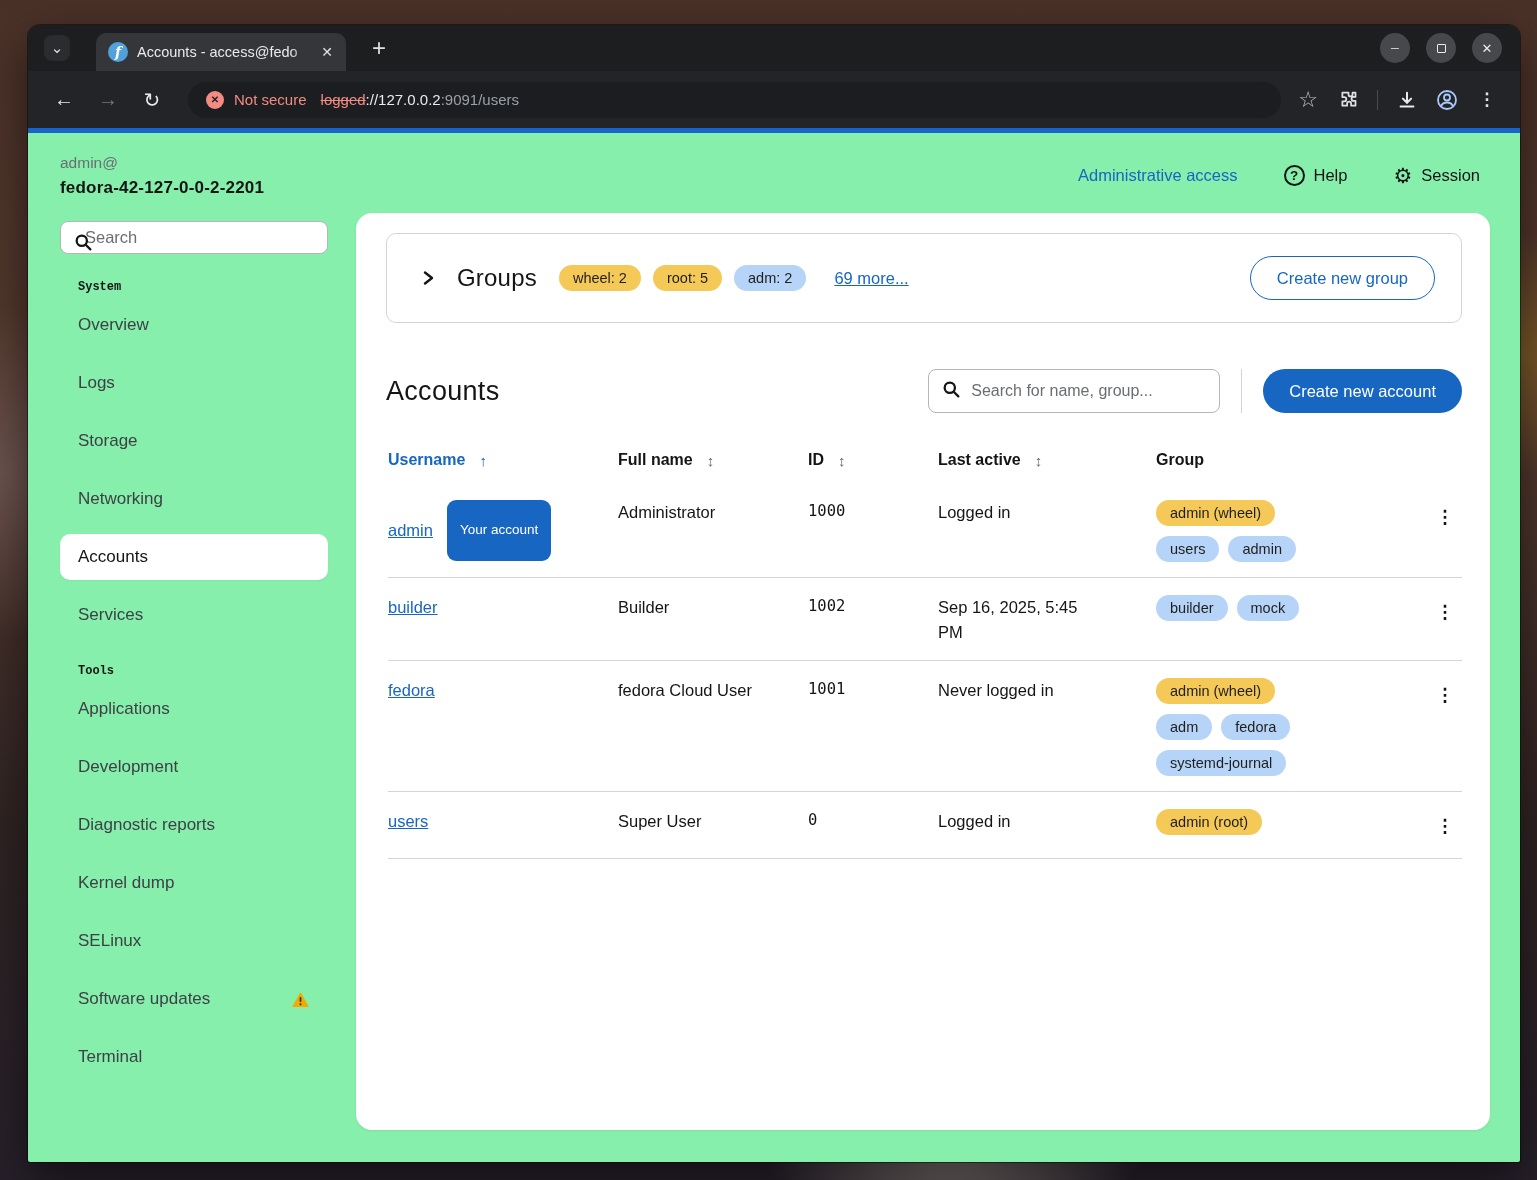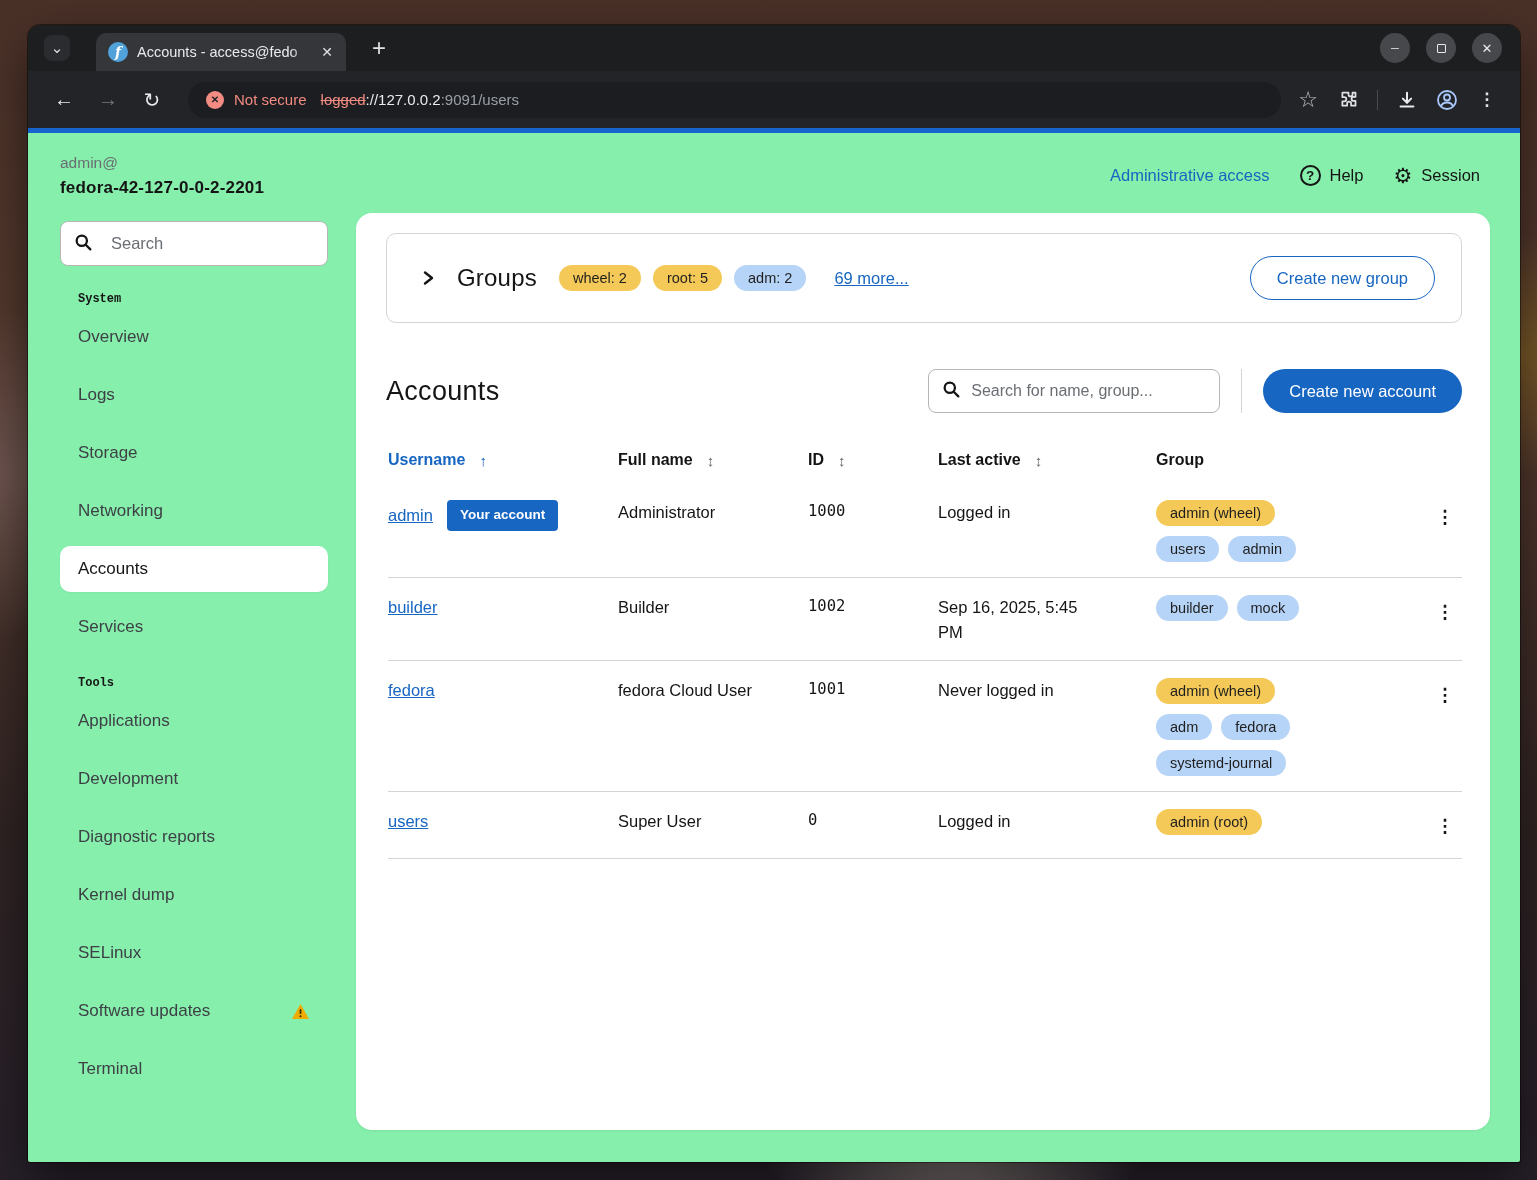--- a/index.html
+++ b/index.html
@@ -63,34 +63,34 @@
   .tool-divider { width:1px; height:20px; background:#4a4b4e; margin:0 6px; }
 
   .loadbar { height:5px; background:#1765cc; flex:0 0 auto; }
 
   
   .page { flex:1 1 auto; background:#86efac; display:flex; flex-direction:column; min-height:0; }
   .page-header { display:flex; align-items:flex-start; justify-content:space-between; padding:18px 40px 6px 32px; flex:0 0 auto; }
   .host-block { line-height:1.55; }
   .host-user { color:#6a6e73; font-size:15.5px; }
   .host-name { color:#151515; font-size:17px; font-weight:bold; letter-spacing:.2px; }
-  .header-right { display:flex; align-items:center; gap:30px; padding-top:14px; }
+  .header-right { display:flex; align-items:center; gap:46px; padding-top:14px; }
   .admin-link { color:#1766c2; font-size:16.5px; text-decoration:none; cursor:pointer; }
   .hdr-item { display:flex; align-items:center; gap:9px; color:#151515; font-size:16.5px; cursor:pointer; }
   .q-ico { width:21px; height:21px; border:2px solid #151515; border-radius:50%; font-size:13.5px; font-weight:bold;
     display:flex; align-items:center; justify-content:center; }
   .gear-ico { font-size:21px; line-height:1; }
 
   .page-body { flex:1 1 auto; display:flex; min-height:0; }
 
   
   .sidebar { width:300px; flex:0 0 auto; padding:14px 0 0 32px; }
   .search-wrap { position:relative; width:268px; }
-  .search-wrap input { width:100%; height:45px; border:1px solid #b8b6b4; border-radius:8px; background:#fff;
-    font-family:"Liberation Sans", sans-serif; font-size:16.5px; color:#151515; padding:0 12px 0 50px; outline:none; }
+  .search-wrap input { width:100%; height:33px; border:1px solid #b8b6b4; border-radius:8px; background:#fff;
+    font-family:"Liberation Sans", sans-serif; font-size:16.5px; color:#151515; padding:0 12px 0 24px; outline:none; }
   .search-wrap input::placeholder { color:#6a6e73; }
   .mag { position:absolute; left:14px; top:12px; }
   .side-section-title { font-size:12px; font-weight:bold; color:#151515; margin:26px 0 8px; padding-left:18px;font-family:Liberation Mono, monospace; }
   .side-item { width:268px; font-size:17px; color:#3d4146; padding:13px 18px; border-radius:10px;
     margin-bottom:12px; cursor:pointer; display:flex; align-items:center; justify-content:space-between; }
   .side-item.selected { background:#fff; color:#151515; box-shadow:0 1px 2px rgba(0,0,0,.04); }
 
   
   .main-panel { flex:1 1 auto; background:#fff; border-radius:16px; margin:6px 30px 32px 28px;
     padding:20px 28px 28px 30px; box-shadow:0 1px 3px rgba(0,0,0,.06); overflow:hidden; }
@@ -125,22 +125,22 @@
   .thead { margin-bottom:6px; }
   .th { font-size:16px; font-weight:bold; color:#151515; display:flex; align-items:center; gap:14px; padding:8px 0; cursor:pointer; }
   .th.active { color:#1766c2; }
   .sort-ico { font-size:15px; color:#6a6e73; font-weight:normal; }
   .th.active .sort-ico { color:#1766c2; font-weight:bold; }
   .drow { border-bottom:1px solid #d7d5d3; padding:17px 0 15px; }
   .cell { font-size:16.5px; color:#151515; line-height:1.5; }
   .cell.last { padding-right:58px; }
   .uname { display:flex; align-items:center; gap:14px; }
   .ulink { color:#1766c2; font-size:16.5px; text-decoration:underline; cursor:pointer; }
-  .you-badge { background:#1766c2; color:#fff; font-size:13.5px; font-weight:bold; border-radius:4px;
-    padding:5px 13px; white-space:nowrap; }
+  .you-badge { background:#1766c2; color:#fff; font-size:13.5px; font-weight:normal; border-radius:9px;
+    padding:20px 13px; white-space:nowrap; }
   .idcell { font-family:"DejaVu Sans Mono", monospace; font-size:15.5px; }
   .grp-badges { display:flex; flex-wrap:wrap; gap:10px 9px; max-width:175px; }
   .kebab { justify-self:end; width:34px; height:34px; display:flex; align-items:center; justify-content:center;
     font-size:18px; font-weight:bold; color:#151515; cursor:pointer; letter-spacing:0; }
 
   .warn-ico { flex:0 0 auto; }
   svg { display:block; }
 </style>
 </head>
 <body>

